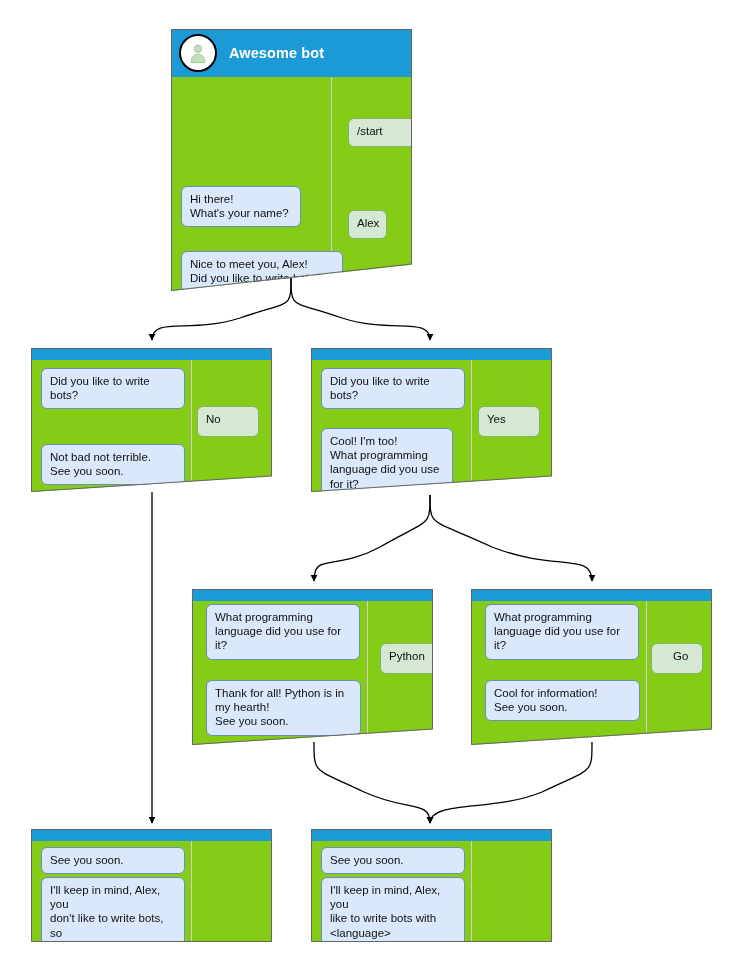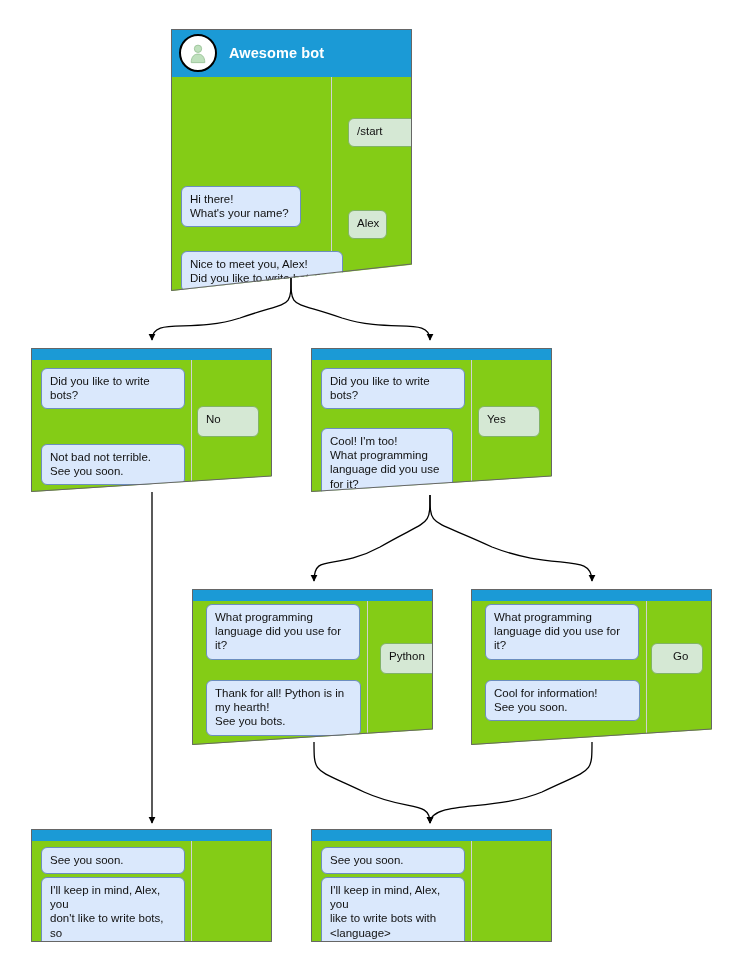--- a/index.html
+++ b/index.html
@@ -195,21 +195,21 @@
   <div class="card" style="left:192px; top:589px; width:241px; height:156px;">
     <div class="card-body" style="clip-path: polygon(0 0, 100% 0, 100% 90%, 0 100%);">
       <div class="hdr thin"></div>
       <div class="vdiv" style="left:175px; top:12px;"></div>
 
       <div class="bubble bot" style="left:14px; top:15px; width:154px;">What programming
 language did you use for it?</div>
       <div class="bubble user" style="left:188px; top:54px; width:68px; height:31px;">Python</div>
       <div class="bubble bot" style="left:14px; top:91px; width:155px;">Thank for all! Python is in
 my hearth!
-See you bots.</div>
+See you soon.</div>
     </div>
     <svg class="card-outline" viewBox="0 0 241 156" preserveAspectRatio="none">
       <path d="M0.5,0.5 L240.5,0.5 L240.5,140 L0.5,155.5 Z" fill="none" stroke="#666666" stroke-width="1"></path>
     </svg>
   </div>
 
   <div class="card" style="left:471px; top:589px; width:241px; height:156px;">
     <div class="card-body" style="clip-path: polygon(0 0, 100% 0, 100% 90%, 0 100%);">
       <div class="hdr thin"></div>
       <div class="vdiv" style="left:175px; top:12px;"></div>

